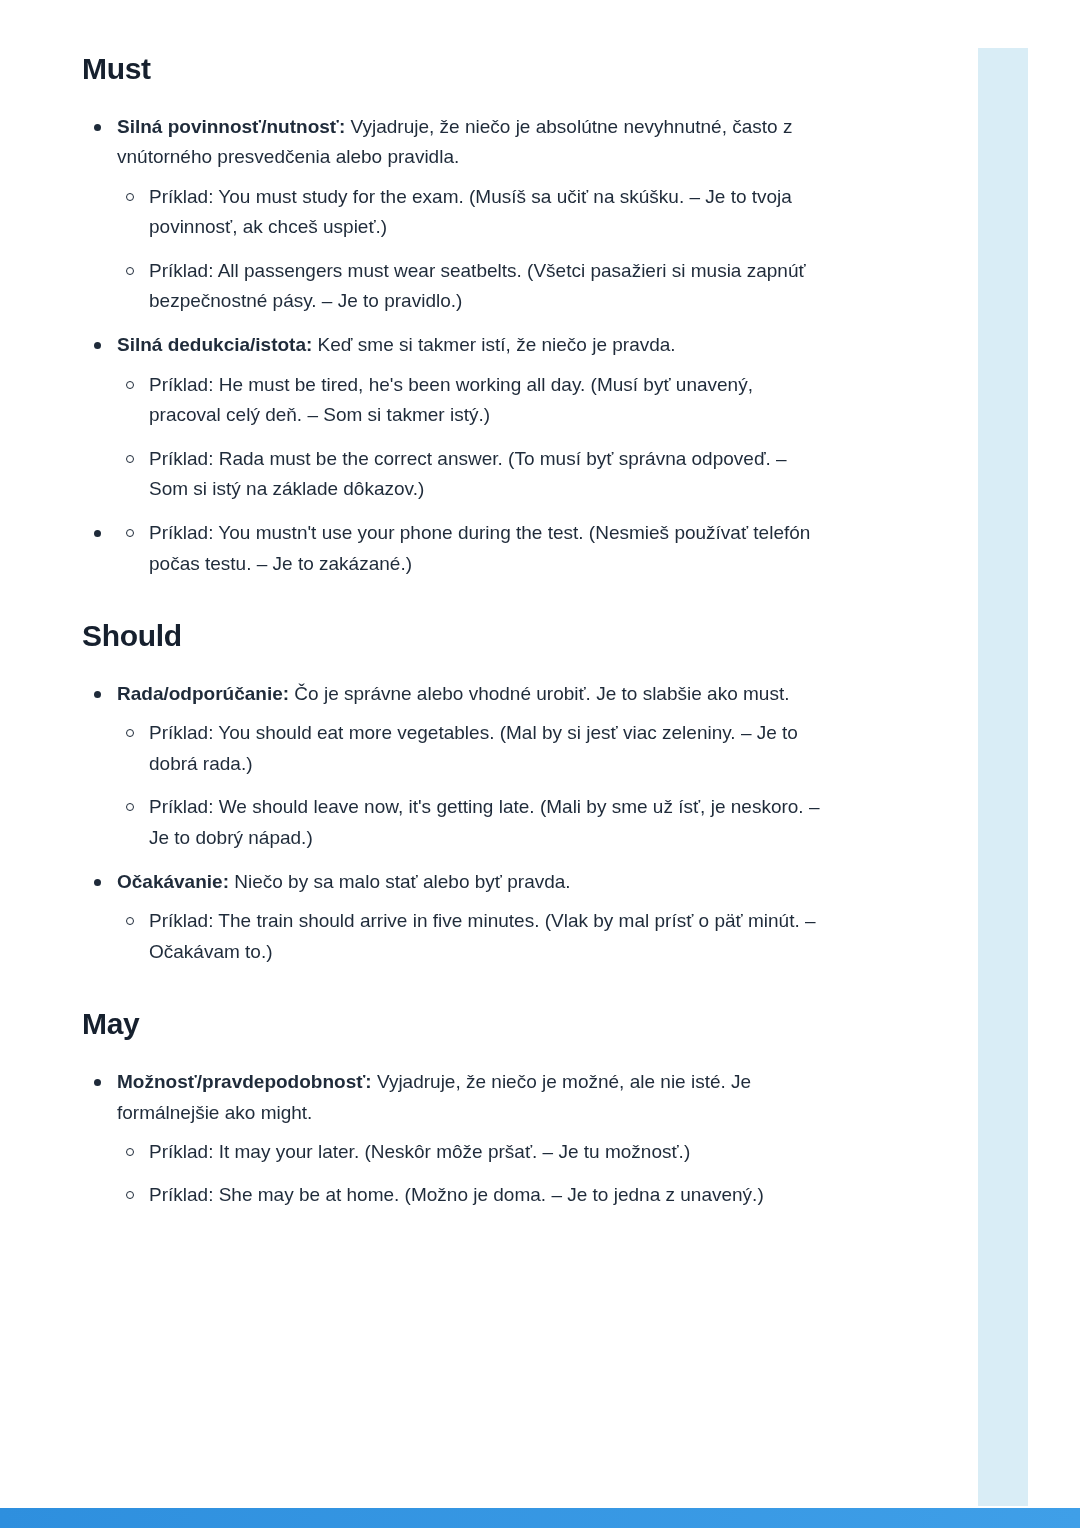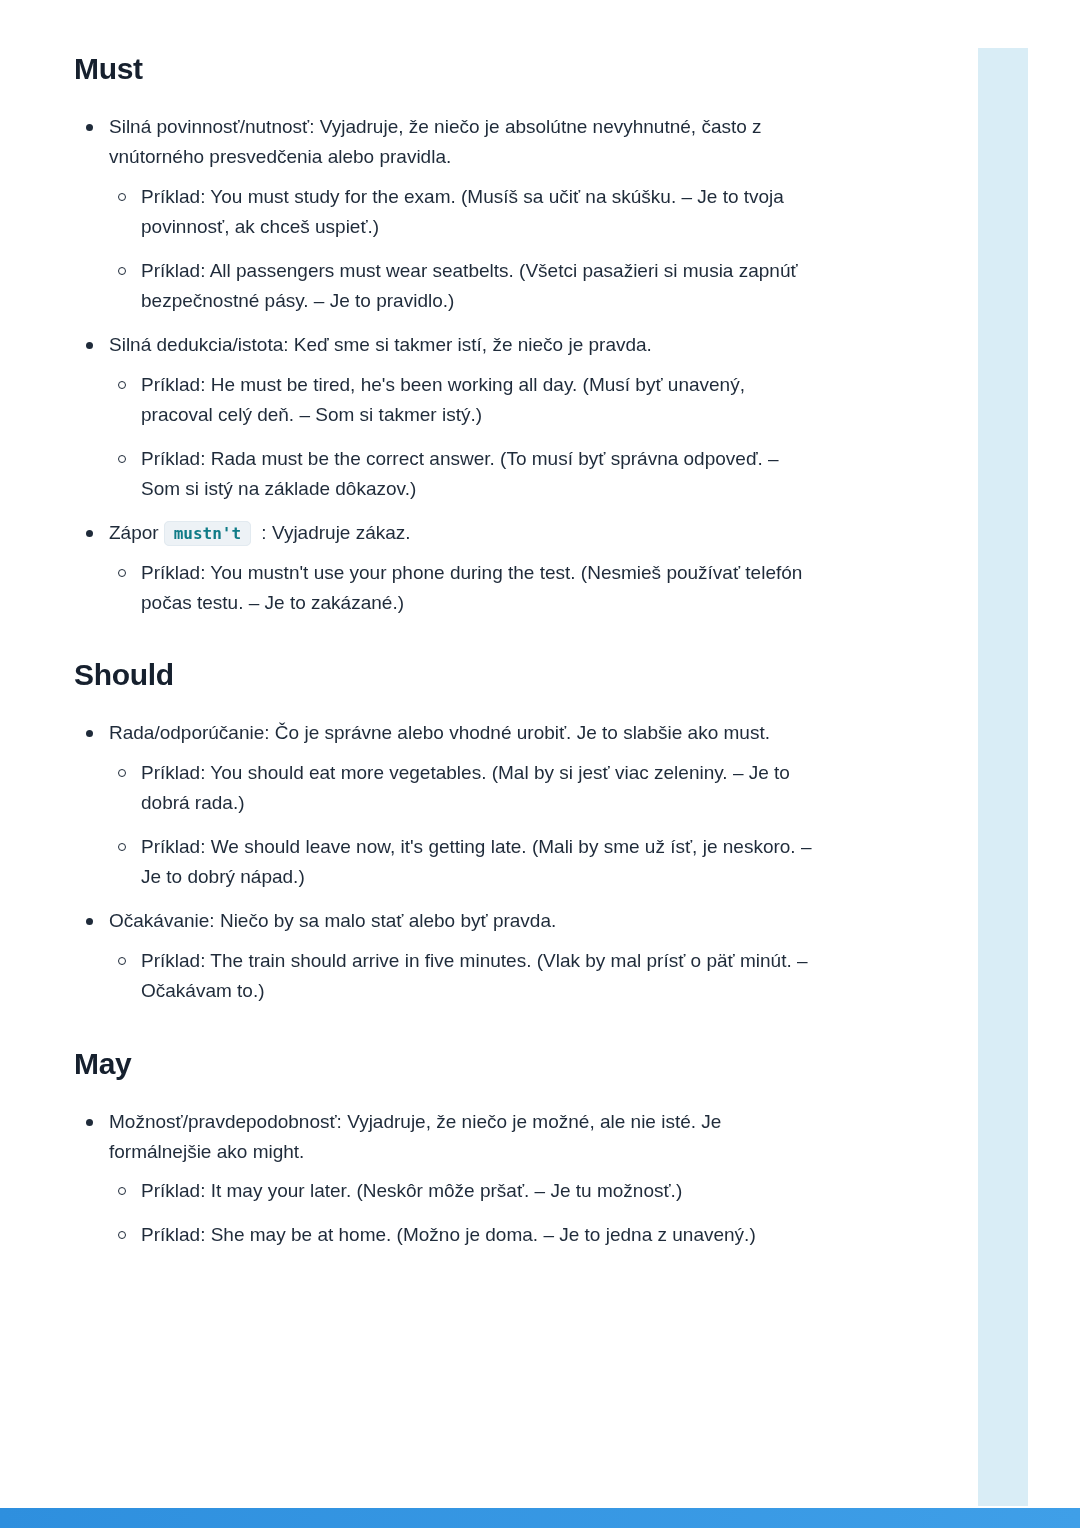--- a/index.html
+++ b/index.html
@@ -7,21 +7,21 @@
   body {
     position:relative;
     background:#ffffff;
     overflow:hidden;
     font-family:"Liberation Sans","DejaVu Sans",sans-serif;
     color:#1f2b3a;
   }
   .content {
     position:absolute;
     top:46px;
-    left:74px;
+    left:82px;
     width:748px;
   }
   section { display:block; }
   h2 {
     font-size:30px;
     font-weight:700;
     color:#16202e;
     letter-spacing:-0.3px;
     margin:40px 0 26px 0;
   }
@@ -54,21 +54,21 @@
     content:"";
     position:absolute;
     left:9px;
     top:11px;
     width:6px;
     height:6px;
     border-radius:50%;
     background:transparent;
     border:1.6px solid #1f2b3a;
   }
-  .b { font-weight:400; }
+  .b { font-weight:700; }
   .i { }
   .code {
     font-family:"DejaVu Sans Mono","Liberation Mono",monospace;
     font-size:16px;
     font-weight:700;
     color:#0f7b87;
     background:#edf2f6;
     border:1px solid #e2eaf0;
     border-radius:5px;
     padding:2px 9px;
@@ -127,21 +127,20 @@
             <ul class="sub-list">
               <li class="li-sub">
                 <p><span class="i">Príklad:</span><span> He </span><span class="i">must</span><span> be tired, he's been working all day. (Musí byť unavený, pracoval celý deň. – </span><span class="i">Som si takmer istý.</span><span>)</span></p>
               </li>
               <li class="li-sub">
                 <p><span class="i">Príklad:</span><span> Rada </span><span class="i">must</span><span> be the correct answer. (To musí byť správna odpoveď. – </span><span class="i">Som si istý na základe dôkazov.</span><span>)</span></p>
               </li>
             </ul>
           </li>
           <li class="li-top">
-            <p><span class="b">Zápor</span><span class="code">mustn't</span><span class="b"> : </span><span>Vyjadruje zákaz.</span></p>
             <ul class="sub-list">
               <li class="li-sub">
                 <p><span class="i">Príklad:</span><span> You </span><span class="i">mustn't</span><span> use your phone during the test. (Nesmieš používať telefón počas testu. – </span><span class="i">Je to zakázané.</span><span>)</span></p>
               </li>
             </ul>
           </li>
         </ul>
       </section>
       <section>
         <h2>Should</h2>

